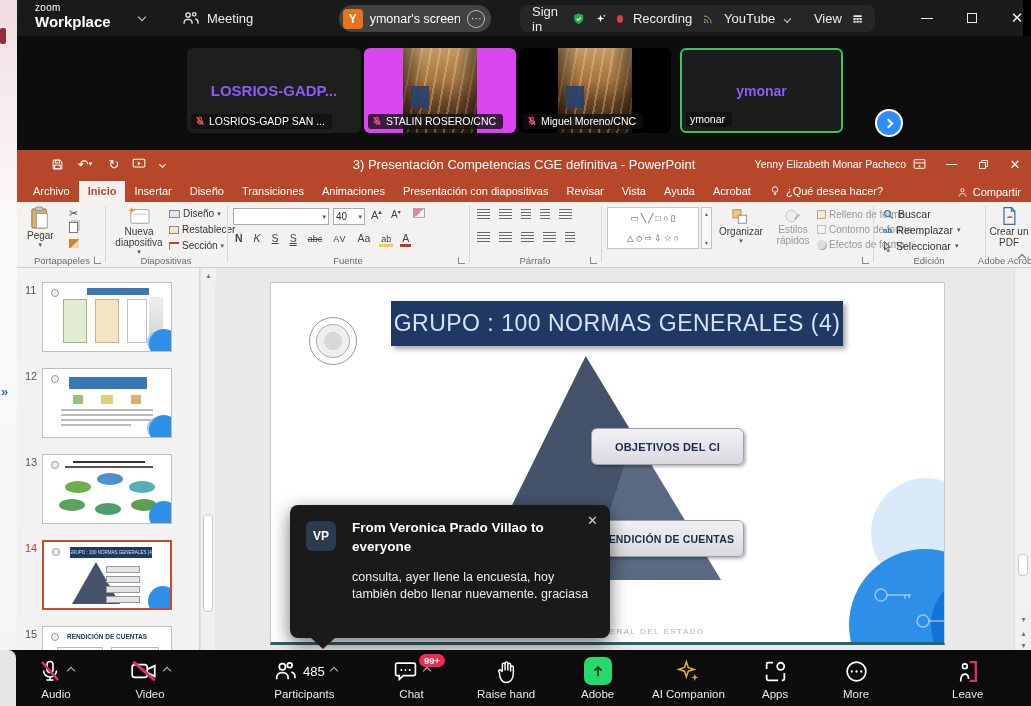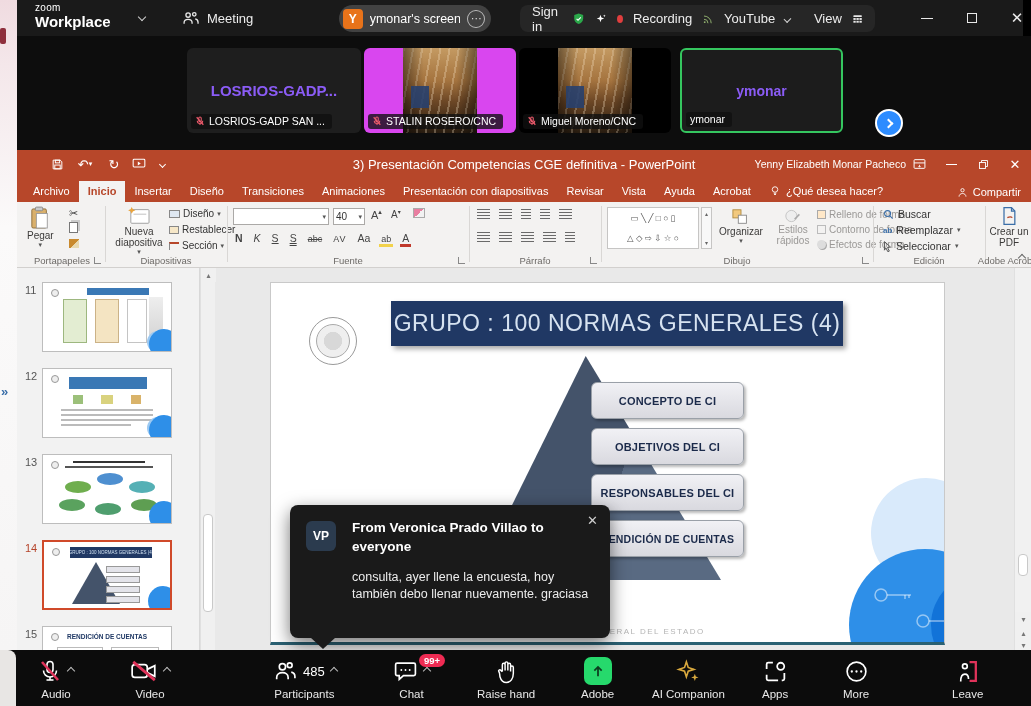--- a/index.html
+++ b/index.html
@@ -433,21 +433,20 @@
           <span style="white-space:nowrap">Relleno de forma</span>
         </div>
       <div style="position:absolute;left:214px;top:22px;color:#9a9896;display:flex;align-items:center;gap:3px">
           <span style="width:9px;height:9px;border:1.5px solid #bbb;display:inline-block"></span>
           <span style="white-space:nowrap">Contorno de forma</span>
         </div>
       <div style="position:absolute;left:214px;top:37px;color:#9a9896;display:flex;align-items:center;gap:3px">
           <span style="width:9px;height:9px;border-radius:50%;background:#ddd;box-shadow:1px 1px 0 #aaa;display:inline-block"></span>
           <span style="white-space:nowrap">Efectos de forma</span>
         </div>
-      <div class="rg-label">Dibujo</div>
       <div class="dlg" style="right:2px;top:55px"></div>
     </div>
     <div class="rsep" style="left:856px"></div>
 
     <div class="rgroup" style="left:858px;width:108px">
       <div style="position:absolute;left:8px;top:6px;display:flex;align-items:center;gap:4px">
         <svg width="11" height="11" viewBox="0 0 24 24" fill="none" stroke="#3a6ea8" stroke-width="2.4">
             <circle cx="10" cy="10" r="6.5"></circle>
             <line x1="15" y1="15" x2="21" y2="21"></line>
           </svg>
@@ -558,23 +557,21 @@
         </div>
       <div class="pthumb" style="top:246px;height:98px"></div>
     </div>
 
     <div class="slide">
       <div class="seal">
           <div class="inner"></div>
         </div>
       <div class="slide-titlebar">GRUPO : 100 NORMAS GENERALES (4)</div>
       <div class="pyramid"></div>
-      <div class="pybox" style="top:99px">CONCEPTO DE CI</div>
       <div class="pybox" style="top:145px">OBJETIVOS DEL CI</div>
-      <div class="pybox" style="top:191px">RESPONSABLES DEL CI</div>
       <div class="pybox" style="top:237px;font-size:10.5px">RENDICIÓN DE CUENTAS</div>
       <div class="slide-footer">CONTRALORÍA GENERAL DEL ESTADO</div>
       <div class="circ" style="left:600px;top:195px;width:110px;height:110px;background:#d9eafb"></div>
       <div class="circ" style="left:578px;top:266px;width:152px;height:152px;background:#2e8fe8"></div>
       <div class="circ" style="left:660px;top:290px;width:104px;height:104px;background:#1273d8"></div>
       <svg class="keys" style="left:600px;top:300px" width="90" height="50" viewBox="0 0 90 50" fill="none" stroke="rgba(255,255,255,.5)" stroke-width="1.5">
         <circle cx="10" cy="12" r="6"></circle>
           <line x1="16" y1="12" x2="40" y2="12"></line>
           <path d="M34 12v4M38 12v3"></path>
         <circle cx="52" cy="38" r="6"></circle>

